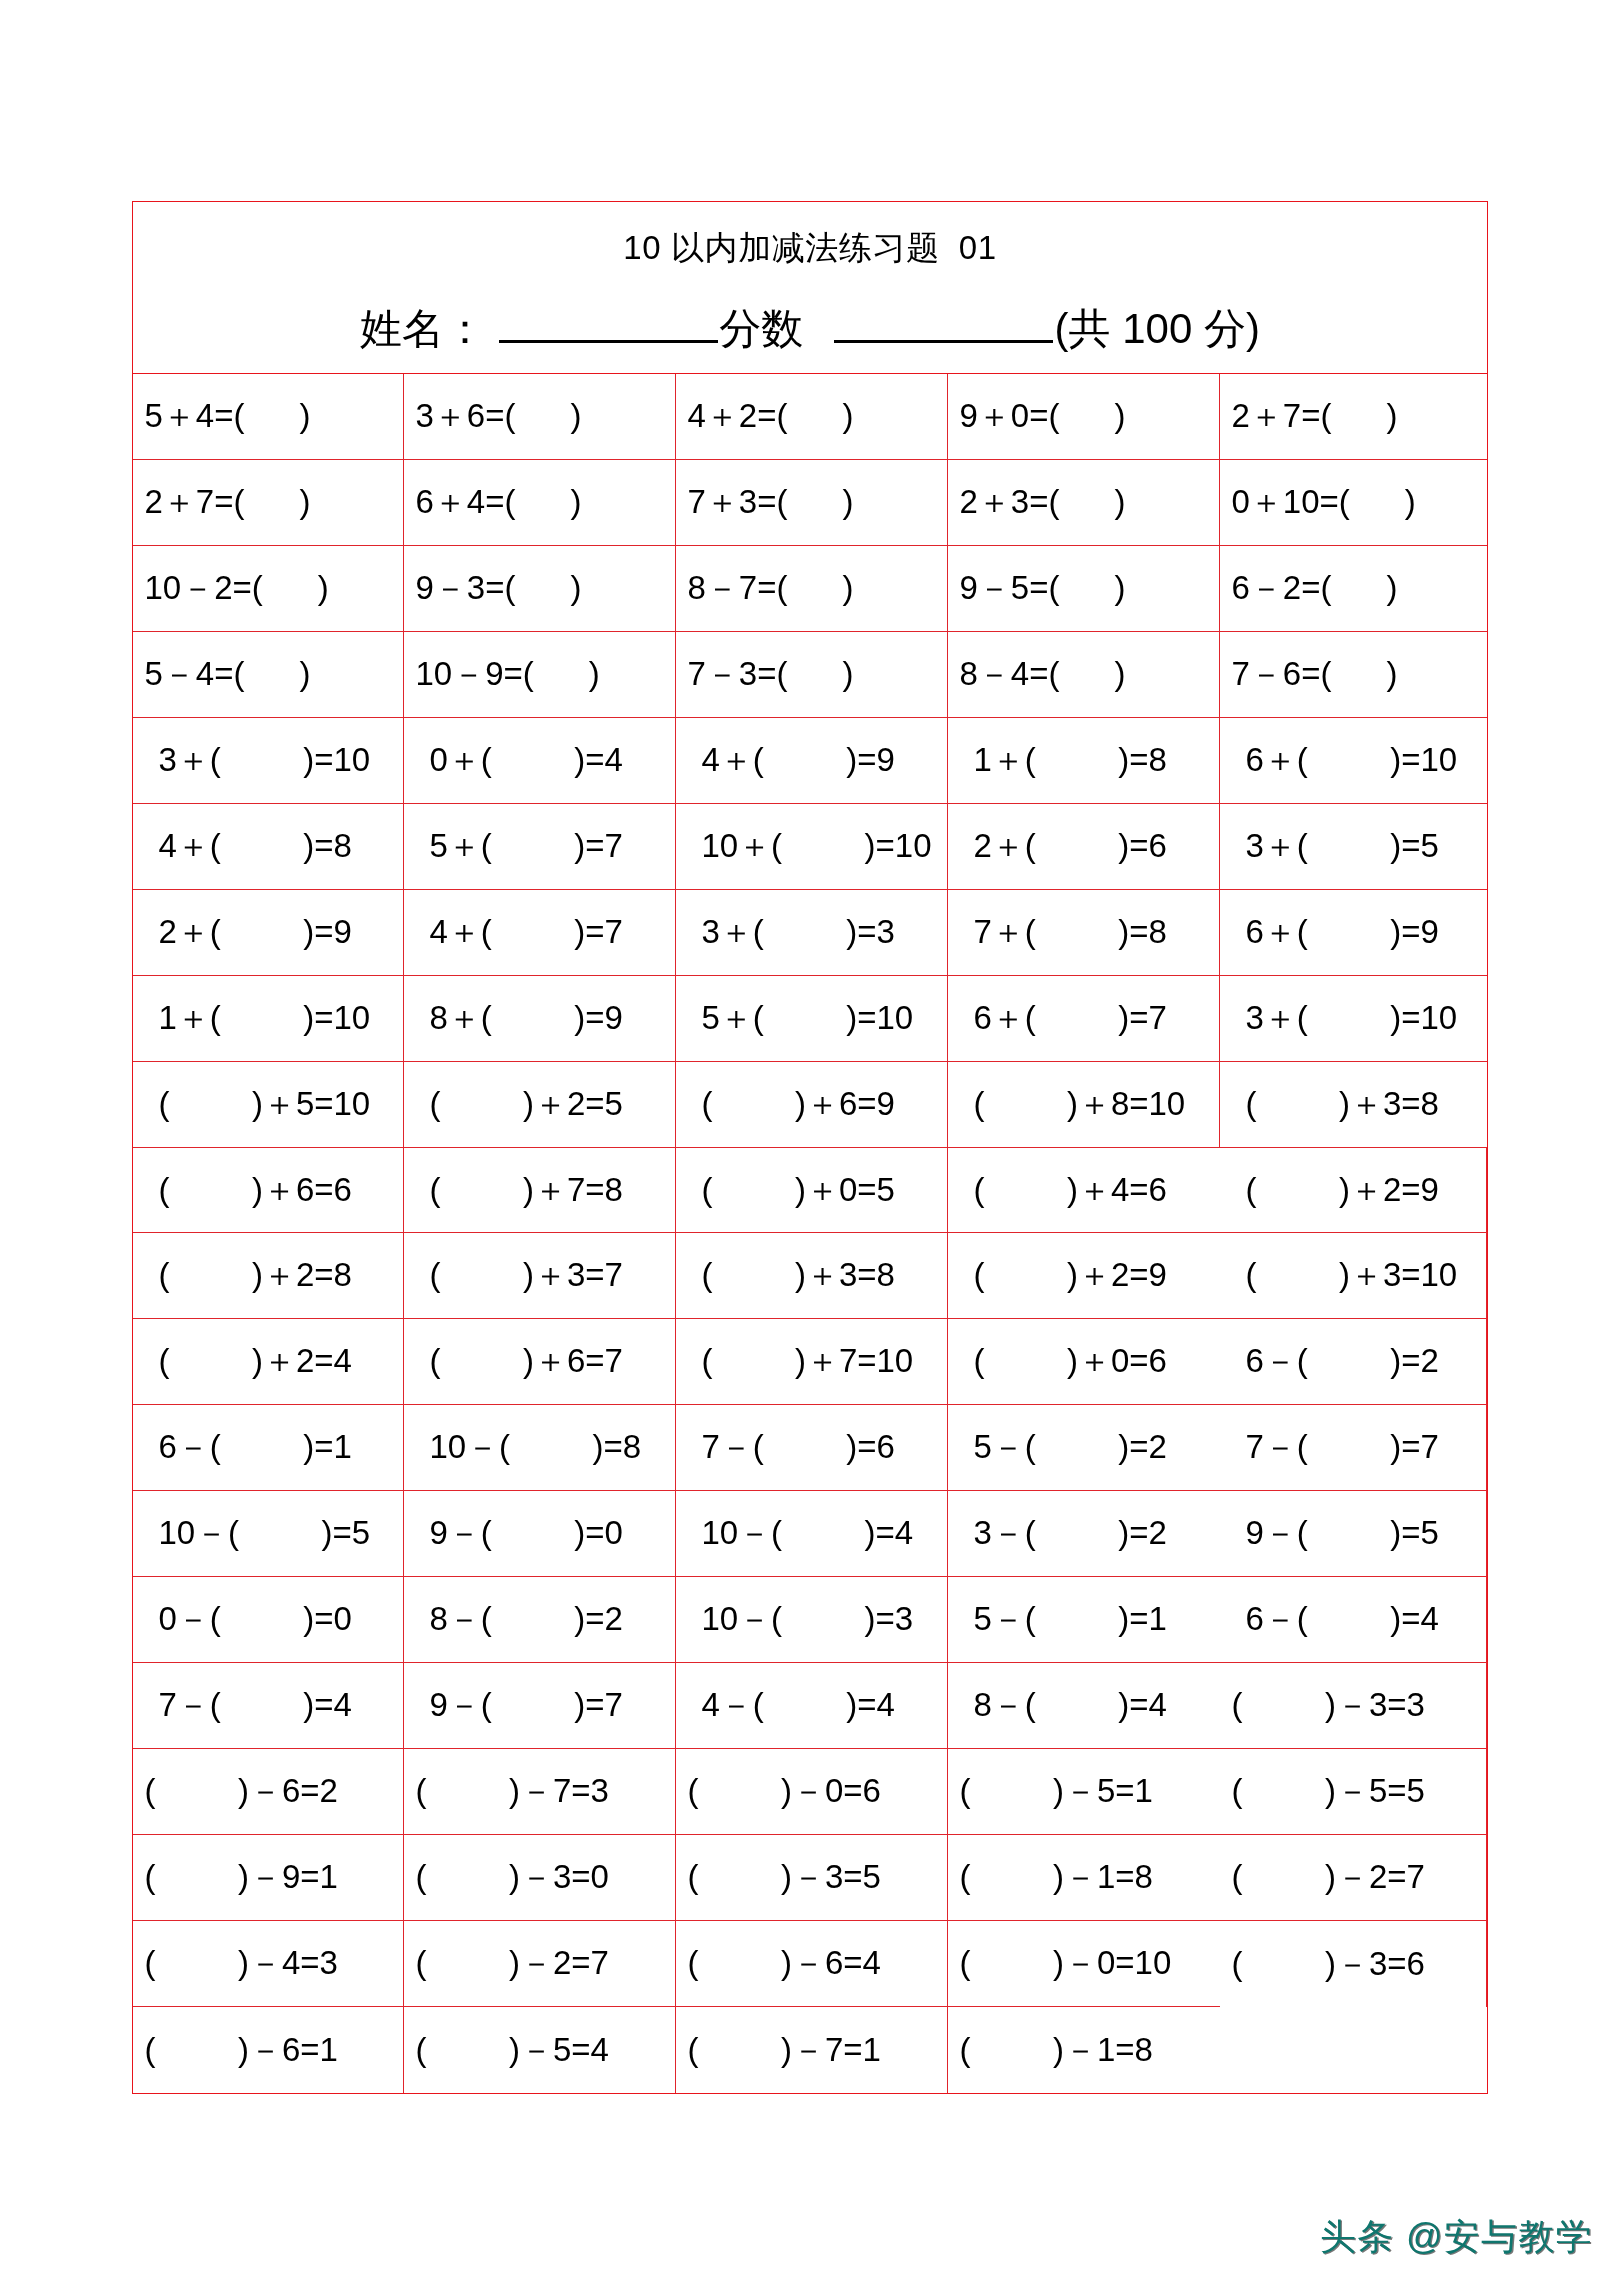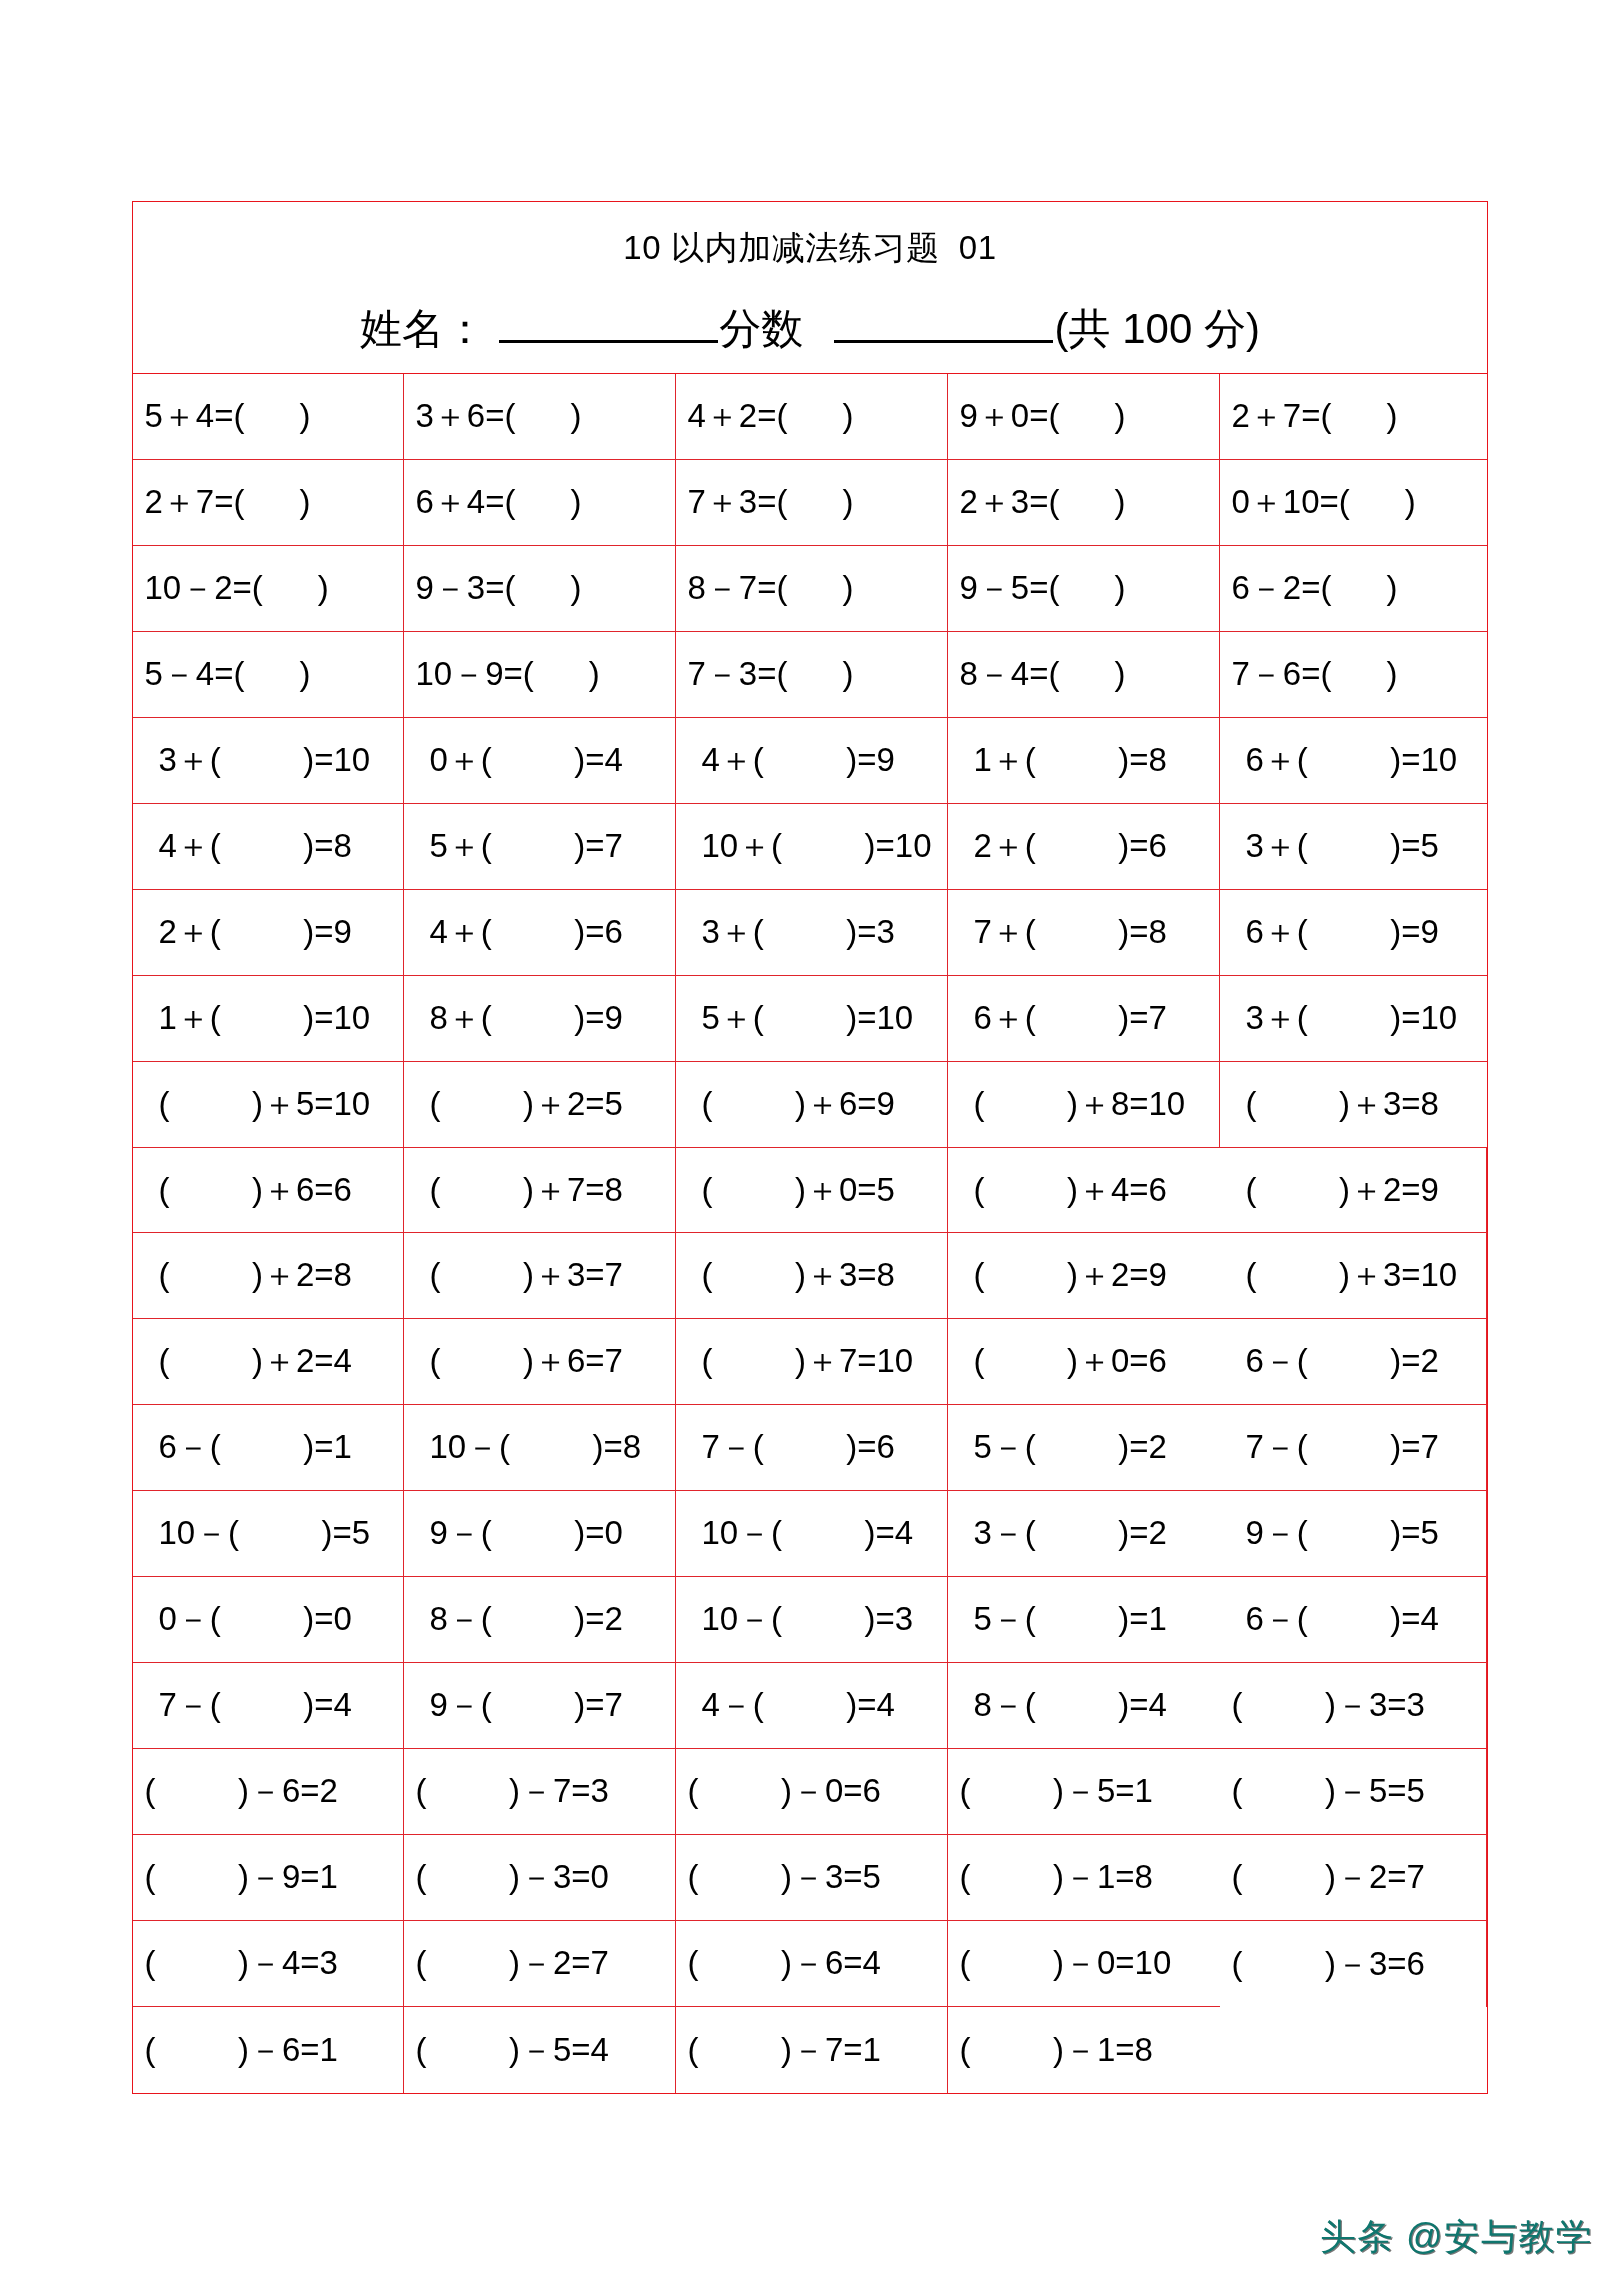--- a/index.html
+++ b/index.html
@@ -90,21 +90,21 @@
       <div class="cell ctr">0＋(         )=4</div>
       <div class="cell ctr">4＋(         )=9</div>
       <div class="cell ctr">1＋(         )=8</div>
       <div class="cell lastcol ctr">6＋(         )=10</div>
       <div class="cell ctr">4＋(         )=8</div>
       <div class="cell ctr">5＋(         )=7</div>
       <div class="cell ctr">10＋(         )=10</div>
       <div class="cell ctr">2＋(         )=6</div>
       <div class="cell lastcol ctr">3＋(         )=5</div>
       <div class="cell ctr">2＋(         )=9</div>
-      <div class="cell ctr">4＋(         )=6</div>
+      <div class="cell ctr">4＋(         )=7</div>
       <div class="cell ctr">3＋(         )=3</div>
       <div class="cell ctr">7＋(         )=8</div>
       <div class="cell lastcol ctr">6＋(         )=9</div>
       <div class="cell ctr">1＋(         )=10</div>
       <div class="cell ctr">8＋(         )=9</div>
       <div class="cell ctr">5＋(         )=10</div>
       <div class="cell ctr">6＋(         )=7</div>
       <div class="cell lastcol ctr">3＋(         )=10</div>
       <div class="cell ctr">(         )＋5=10</div>
       <div class="cell ctr">(         )＋2=5</div>

